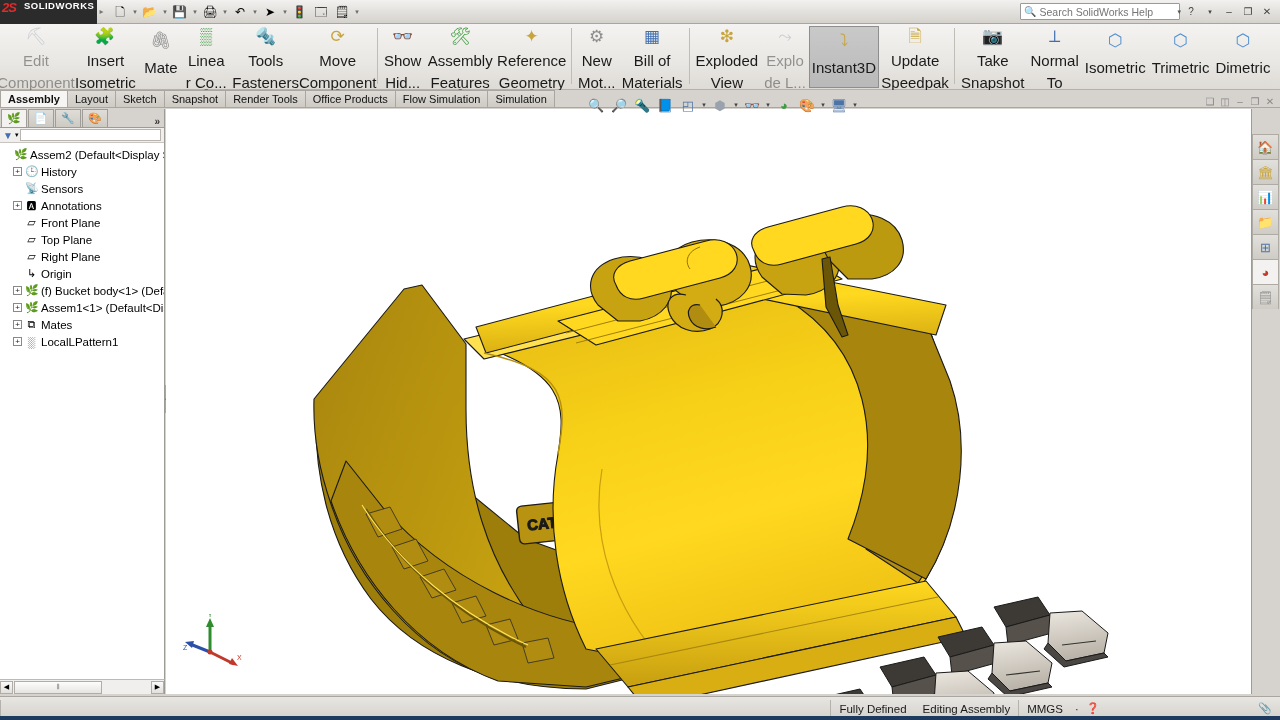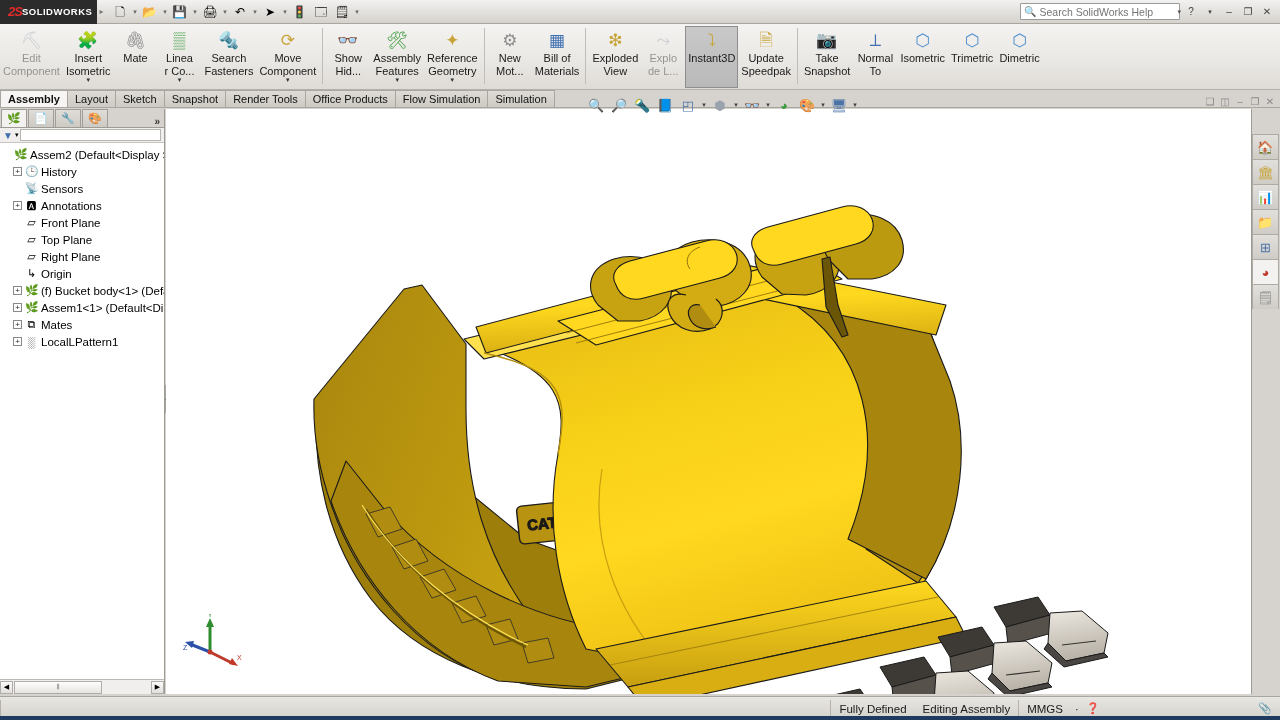--- a/index.html
+++ b/index.html
@@ -16,21 +16,21 @@
 
   
   .titlebar {
     position: absolute; left:0; top:0; width:1280px; height:24px;
     background: linear-gradient(#f2f1ef,#e2e0dc 55%,#d5d2cd);
     border-bottom: 1px solid #a9a6a0;
     display: flex; align-items: center;
   }
   .sw-logo {
     width: 97px; height: 24px; background: #2b2b2b;
-    display: flex; align-items: center; gap: 0; padding-left: 8px;
+    display: flex; gap: 8px; padding-left: 2px;
     color: #fff;
   }
   .sw-logo .mark { color:#e02a2a; font-weight: bold; font-size: 13px; font-style: italic; letter-spacing:-1px;}
   .sw-logo .wordmark { color:#fff; font-size: 9.5px; font-weight: bold; letter-spacing: .5px; }
   .qat { display:flex; align-items:center; height:24px; padding-left:4px; gap:1px; }
   .qat .sep { width:8px; height:24px; display:flex; align-items:center; justify-content:center; color:#6b6b6b; font-size:7px;}
   .qicon {
     width:20px; height:20px; display:flex; align-items:center; justify-content:center;
     font-size:12px; line-height:1; cursor:default;
   }
@@ -62,21 +62,21 @@
     min-width:44px; max-width:72px; height:62px;
     display:flex; flex-direction:column; align-items:center; padding:2px 3px 0;
     text-align:center; cursor:default;
   }
   .rbtn.active {
     background: linear-gradient(#c9c9c9,#b9b9b9);
     border:1px solid #8e8e8e; padding:1px 2px 0;
   }
   .rbtn.disabled { opacity:.42; }
   .rbtn .gly { height:24px; display:flex; align-items:center; justify-content:center; font-size:17px; line-height:1; }
-  .rbtn .lbl { font-size:11px; line-height:11.5px; color:#1a1a1a; margin-top:1px; }
+  .rbtn .lbl { font-size:15px; line-height:11.5px; color:#1a1a1a; margin-top:10px; }
   .rbtn .caret { font-size:7px; color:#333; line-height:5px; }
   .rsep { width:1px; height:56px; background:#c0bdb7; margin:2px 3px 0; }
 
   
   .tabstrip {
     position:absolute; left:0; top:90px; width:1280px; height:18px;
     background:#d6d3ce; border-bottom:1px solid #a9a6a0;
     display:flex; align-items:flex-end;
   }
   .tab {
@@ -245,21 +245,21 @@
           <div class="lbl">Mate</div>
         </div>
         <div class="rbtn">
           <div class="gly" style="color: rgb(63, 155, 63);">▒</div>
           <div class="lbl">Linea</div>
           <div class="lbl">r Co...</div>
           <div class="caret">▾</div>
         </div>
         <div class="rbtn">
           <div class="gly" style="color: rgb(200, 165, 60);">🔩</div>
-          <div class="lbl">Search</div>
+          <div class="lbl">Tools</div>
           <div class="lbl">Fasteners</div>
         </div>
         <div class="rbtn">
           <div class="gly" style="color: rgb(200, 165, 60);">⟳</div>
           <div class="lbl">Move</div>
           <div class="lbl">Component</div>
           <div class="caret">▾</div>
         </div>
       </div>
       <div class="rsep"></div>

